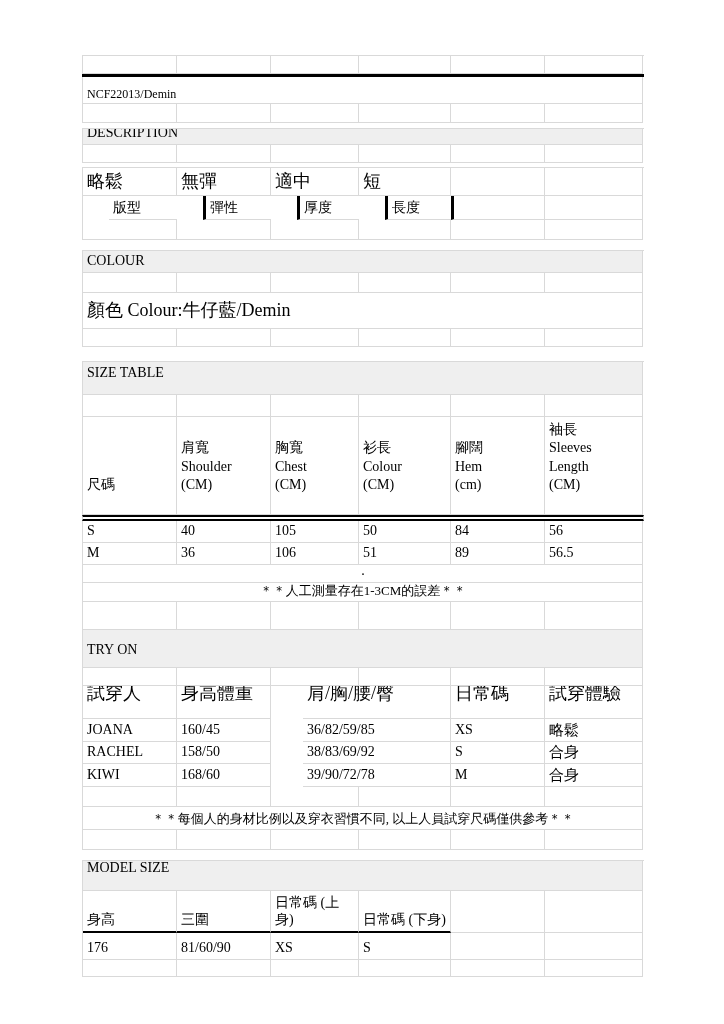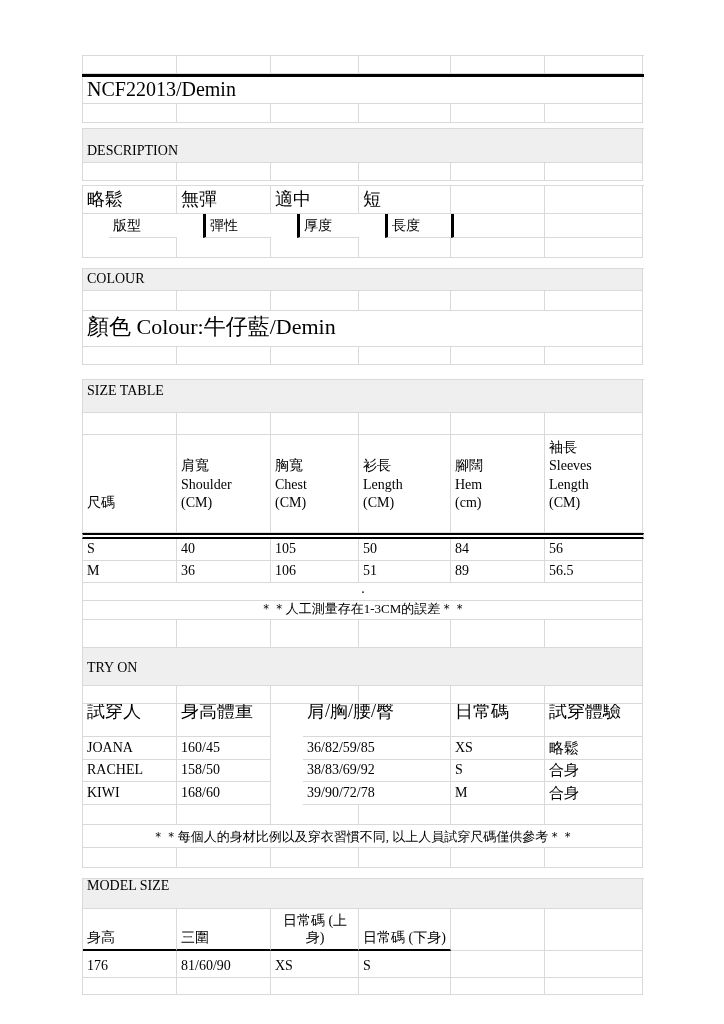--- a/index.html
+++ b/index.html
@@ -14,30 +14,30 @@
   }
   .sheet{position:absolute;left:82px;top:55px;width:562px;}
   .blk{border-left:1px solid var(--grid);border-top:1px solid var(--grid);}
   .blk.nt{border-top:none;}
   .row{display:grid;grid-template-columns:94px 94px 88px 92px 94px 98px;}
   .c{
     box-sizing:border-box;border-right:1px solid var(--grid);border-bottom:1px solid var(--grid);
     display:flex;align-items:flex-end;padding:0 3px 2px 4px;font-size:14px;line-height:1.2;
     overflow:hidden;white-space:nowrap;
   }
-  .wrap{white-space:normal;text-align:center;}
+  .wrap{white-space:normal;}
   .span-all{grid-column:1/-1;}
   .span2{grid-column:span 2;margin-left:32px;}
   .band{background:var(--band);}
   .center{justify-content:center;text-align:center;}
   .t13{font-size:13px;}
   .t15{font-size:15px;}
-  .t16{font-size:20px;}
+  .t16{font-size:12px;}
   .t18{font-size:18px;}
-  .t21{font-size:22px;}
+  .t21{font-size:18px;}
   .pb3{padding-bottom:13px;}
   .pb4{padding-bottom:12px;}
   .pb6{padding-bottom:6px;}
   .pb8{padding-bottom:8px;}
   .hdr{white-space:pre-line;line-height:1.3;padding-bottom:20px;}
   .thick{height:3px;background:#000;}
   .dbl{box-sizing:border-box;height:6px;background:#fff;border-top:2px solid #000;border-bottom:2px solid #000;
        border-left:1px solid var(--grid);border-right:1px solid var(--grid);}
   .tl{border-left:3px solid #000;}
   .nr{border-right:none;margin-left:26px;}
@@ -71,21 +71,21 @@
       <div class="c"></div>
       <div class="c"></div>
       <div class="c"></div>
       <div class="c"></div>
     </div>
   </div>
 
   <div style="height:5px"></div>
 
   <div class="blk">
-    <div class="row" style="height:34px">
+    <div class="row" style="height:16px">
       <div class="c span-all band">DESCRIPTION</div>
     </div>
     <div class="row" style="height:18px">
       <div class="c"></div>
       <div class="c"></div>
       <div class="c"></div>
       <div class="c"></div>
       <div class="c"></div>
       <div class="c"></div>
     </div>
@@ -163,21 +163,21 @@
     </div>
     <div class="row" style="height:98px">
       <div class="c hdr">尺碼</div>
       <div class="c hdr">肩寬
 Shoulder
 (CM)</div>
       <div class="c hdr">胸寬
 Chest
 (CM)</div>
       <div class="c hdr">衫長
-Length
+Colour
 (CM)</div>
       <div class="c hdr">腳闊
 Hem
 (cm)</div>
       <div class="c hdr">袖長
 Sleeves
 Length
 (CM)</div>
     </div>
   </div>

